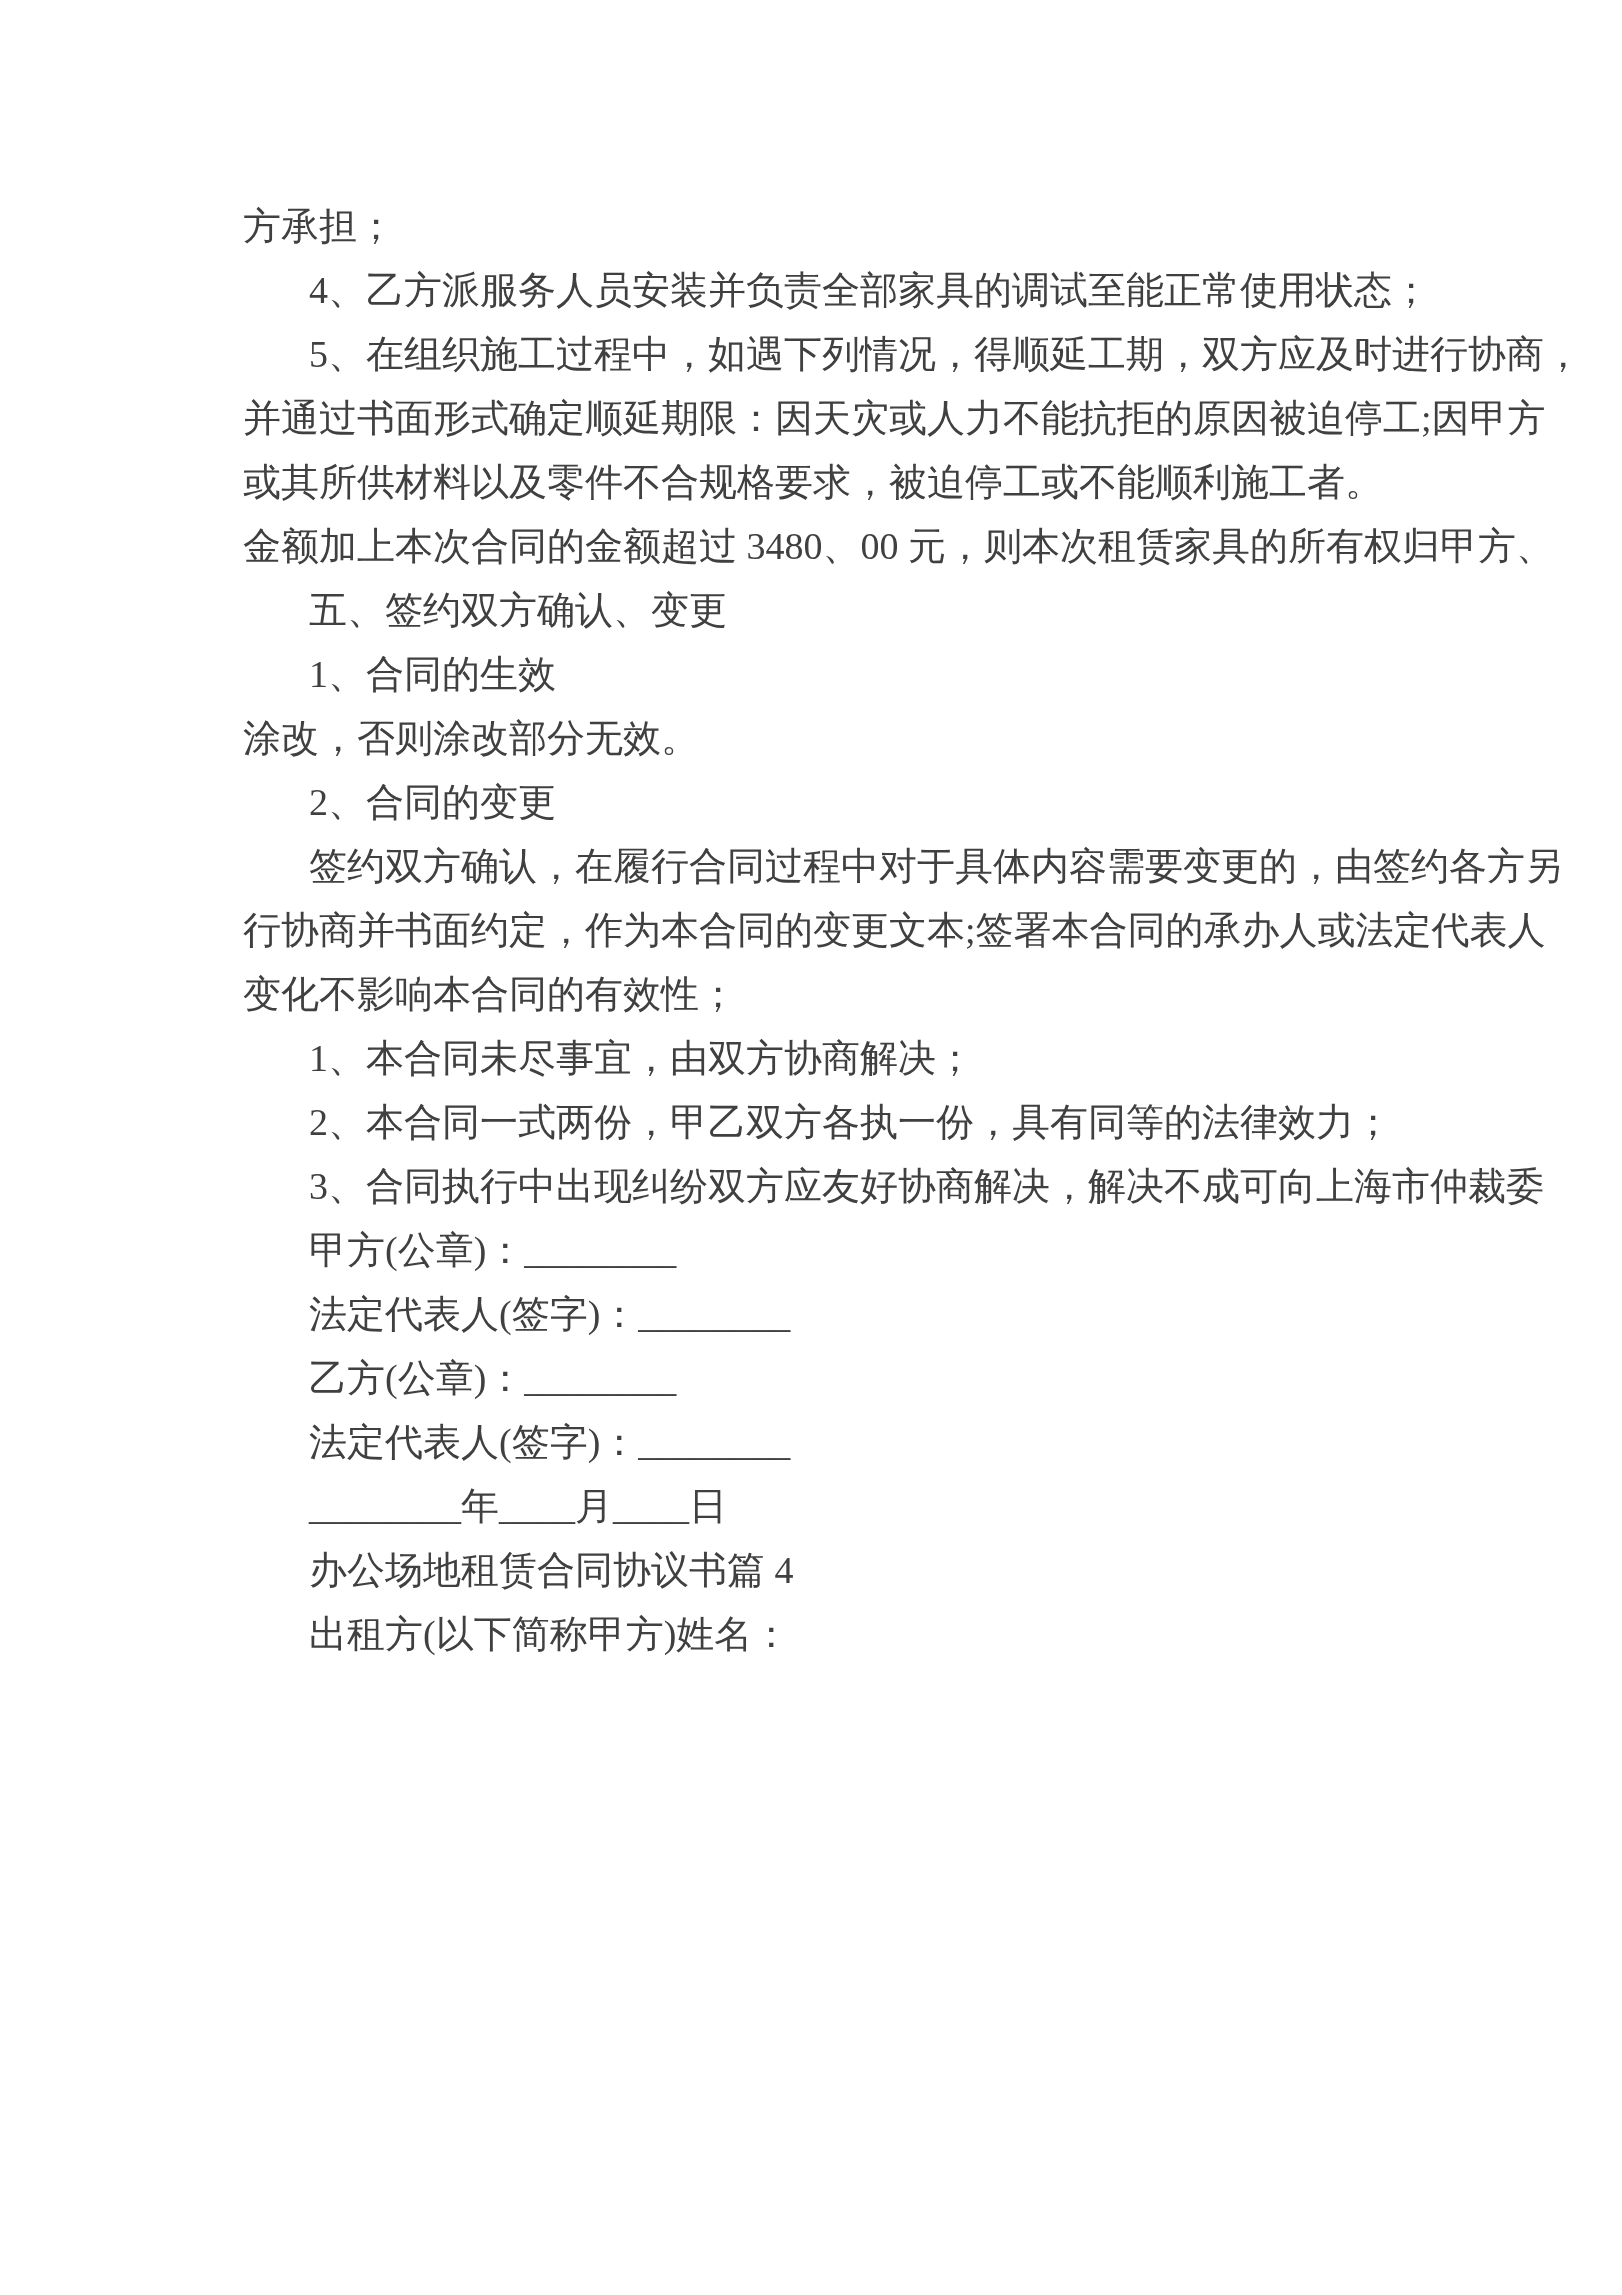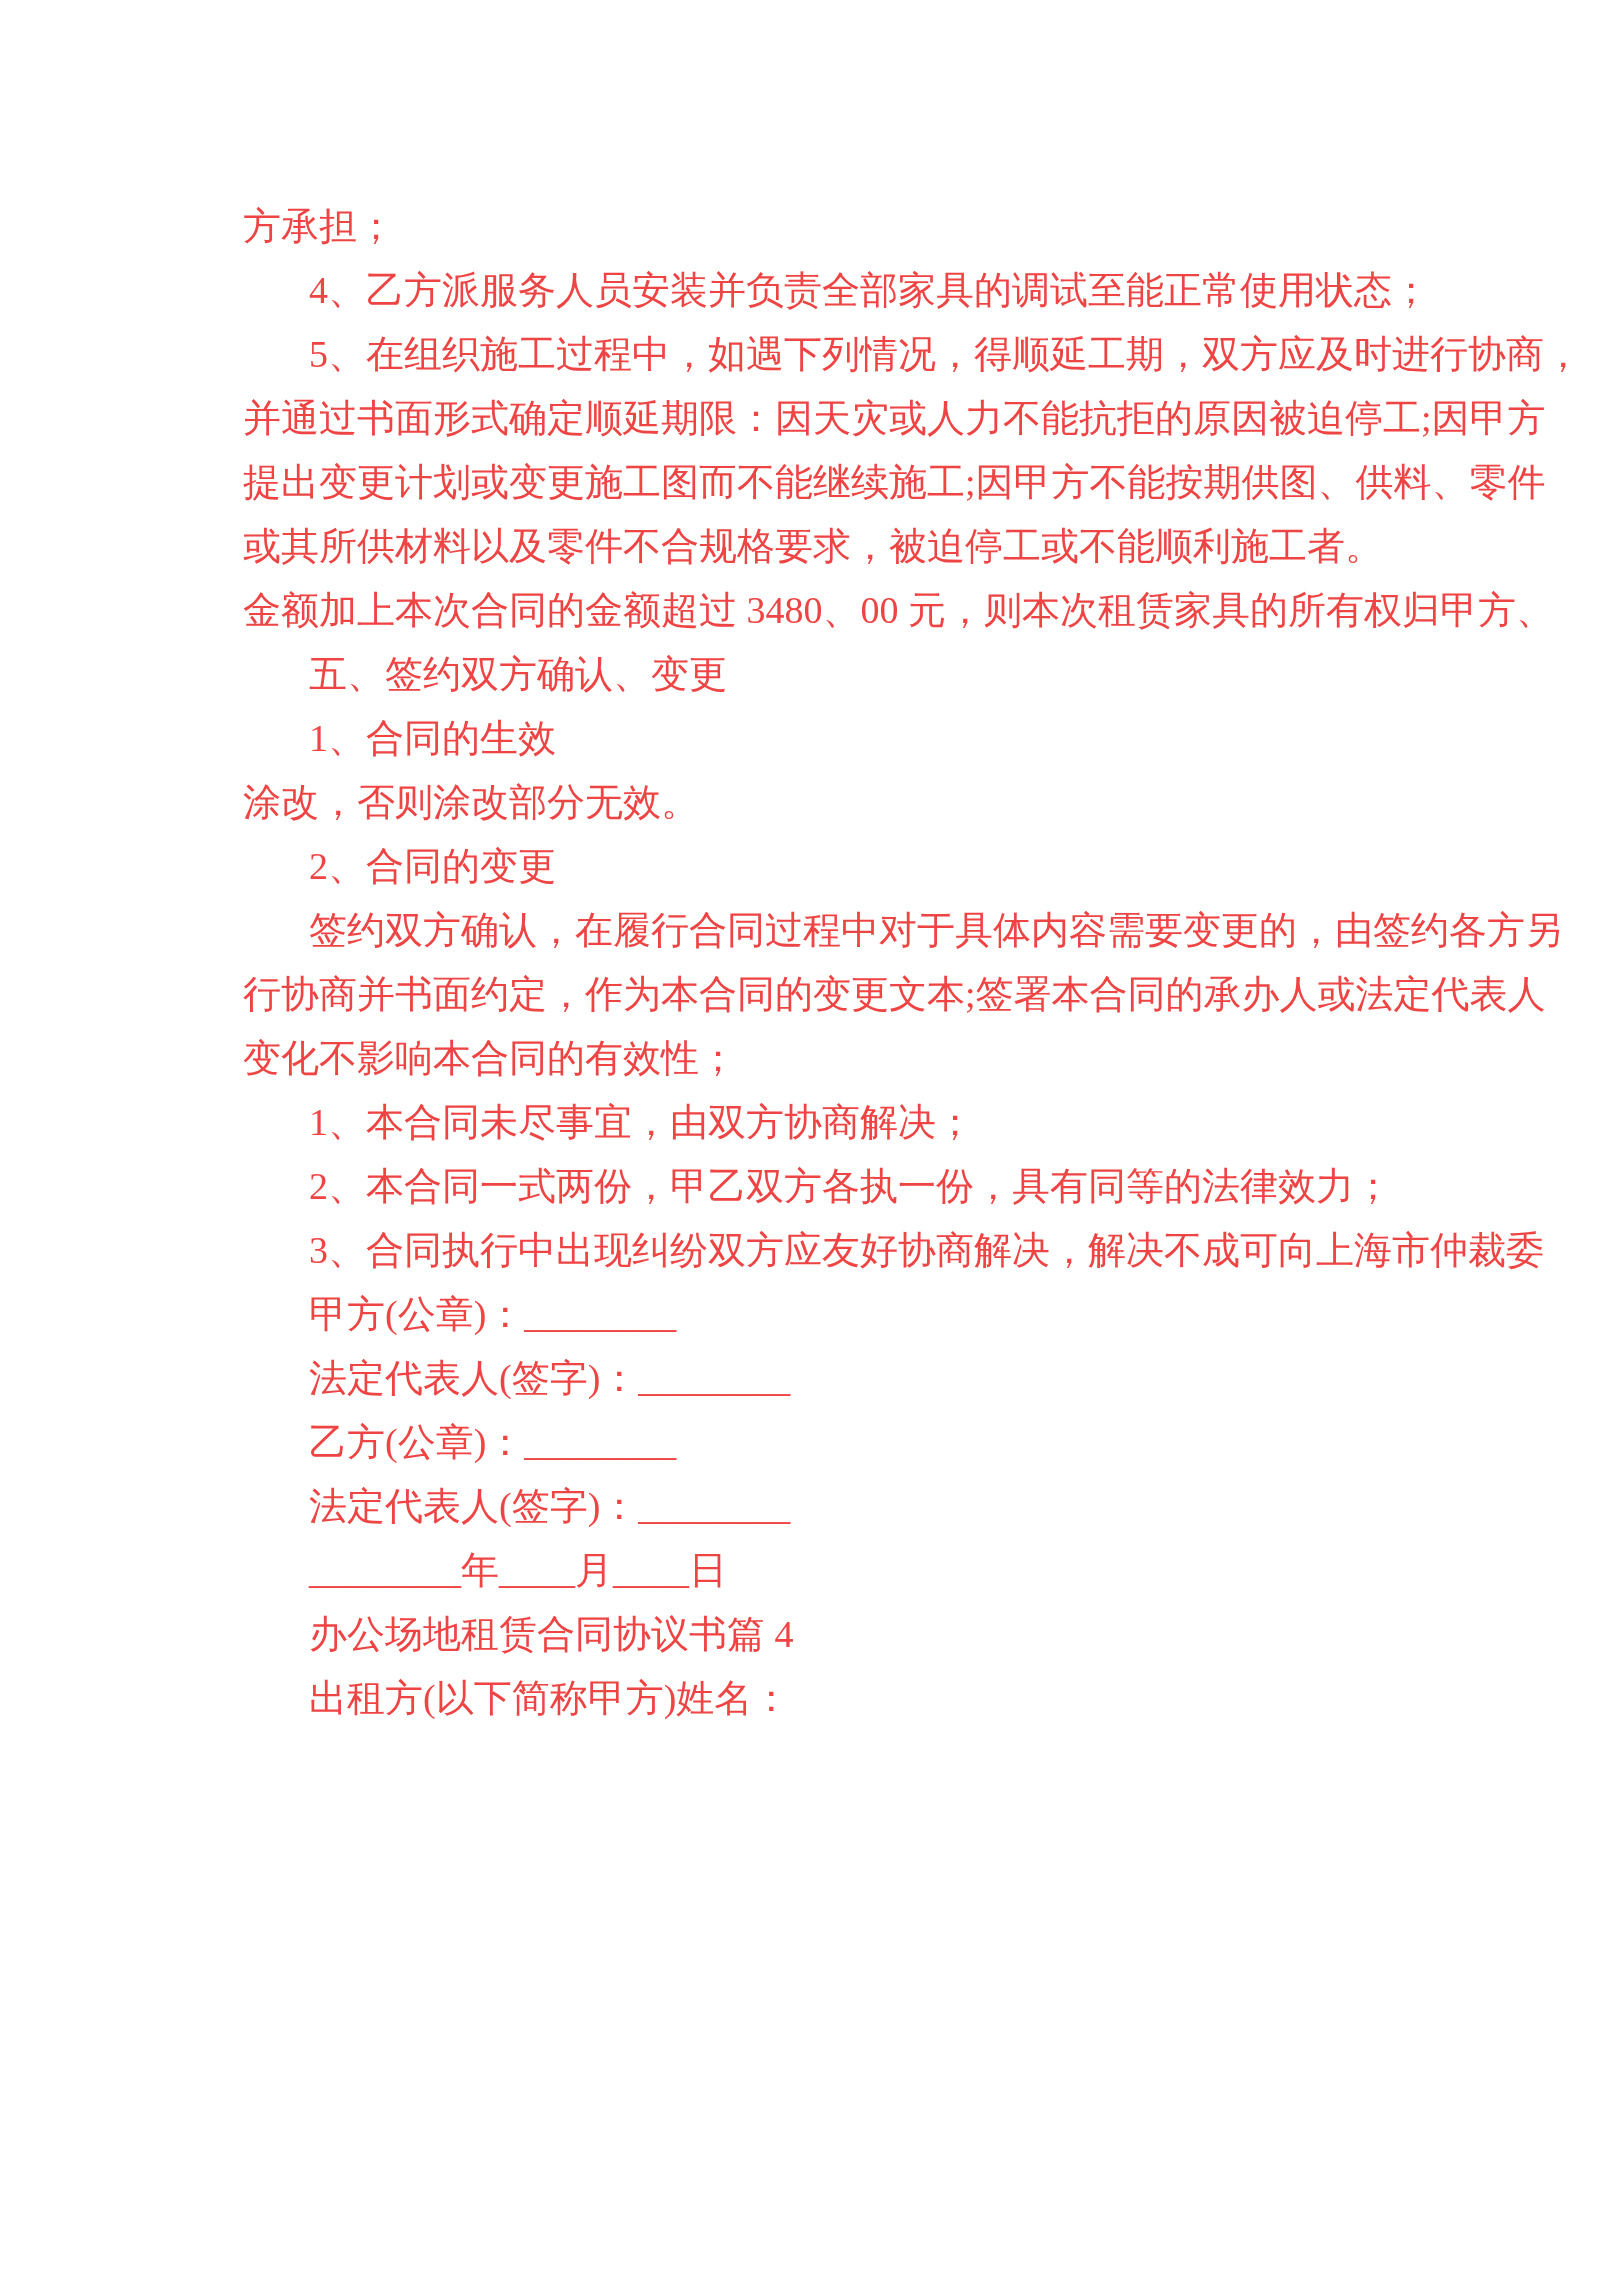--- a/index.html
+++ b/index.html
@@ -12,21 +12,21 @@
     width: 1623px;
     height: 2295px;
     background: #ffffff;
     overflow: hidden;
   }
   .content {
     position: absolute;
     left: 243px;
     top: 194px;
     width: 1142px;
-    color: #ef4444;
+    color: #404040;
     font-family: "Liberation Serif", "DejaVu Serif", serif;
     font-size: 38px;
     line-height: 64px;
     font-weight: 400;
   }
   .line {
     white-space: nowrap;
     height: 64px;
   }
   .line.indent {
@@ -35,21 +35,20 @@
 </style>
 </head>
 <body>
 
 <div class="page">
   <div class="content">
     <div class="line">方承担；</div>
     <div class="line indent">4、乙方派服务人员安装并负责全部家具的调试至能正常使用状态；</div>
     <div class="line indent">5、在组织施工过程中，如遇下列情况，得顺延工期，双方应及时进行协商，</div>
     <div class="line">并通过书面形式确定顺延期限：因天灾或人力不能抗拒的原因被迫停工;因甲方</div>
-    <div class="line">提出变更计划或变更施工图而不能继续施工;因甲方不能按期供图、供料、零件</div>
     <div class="line">或其所供材料以及零件不合规格要求，被迫停工或不能顺利施工者。</div>
     <div class="line">金额加上本次合同的金额超过 3480、00 元，则本次租赁家具的所有权归甲方、</div>
     <div class="line indent">五、签约双方确认、变更</div>
     <div class="line indent">1、合同的生效</div>
     <div class="line">涂改，否则涂改部分无效。</div>
     <div class="line indent">2、合同的变更</div>
     <div class="line indent">签约双方确认，在履行合同过程中对于具体内容需要变更的，由签约各方另</div>
     <div class="line">行协商并书面约定，作为本合同的变更文本;签署本合同的承办人或法定代表人</div>
     <div class="line">变化不影响本合同的有效性；</div>
     <div class="line indent">1、本合同未尽事宜，由双方协商解决；</div>

